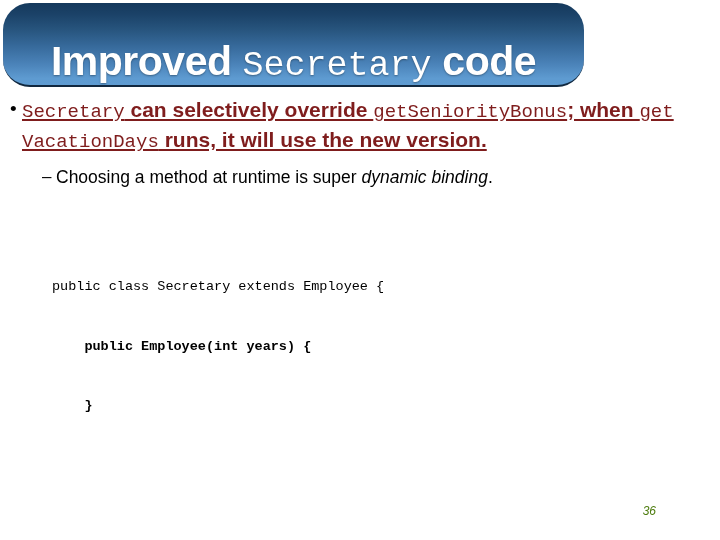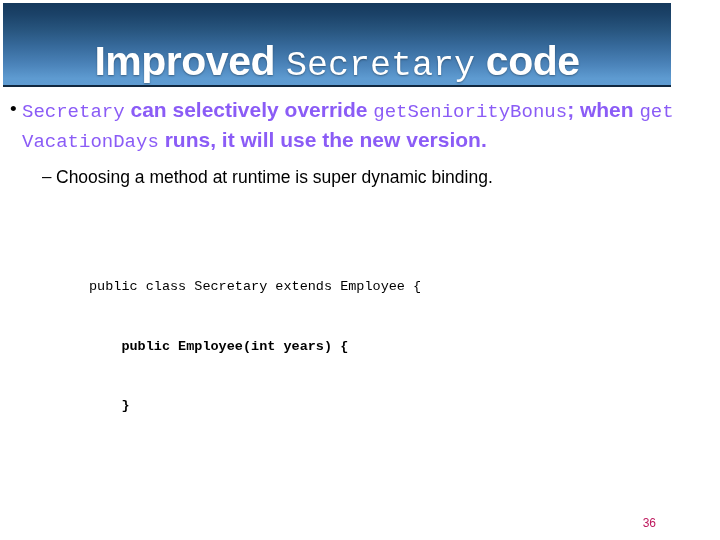--- a/index.html
+++ b/index.html
@@ -13,33 +13,34 @@
     font-family: "Liberation Sans", sans-serif;
     overflow: hidden;
     position: relative;
   }
 
   
   .title-banner {
     position: absolute;
     left: 3px;
     top: 3px;
-    width: 668px;
+    width: 581px;
     height: 84px;
     background: linear-gradient(to bottom,
         #15395c 0%,
         #1b4268 14%,
         #27547d 32%,
         #36699a 52%,
         #4a82b8 74%,
         #5e9bd1 92%,
         #5f9cd2 100%);
     border-bottom: 2px solid #11283f;
     box-sizing: border-box;
     overflow: hidden;
+    border-radius: 27px;
   }
   .title-text {
     position: absolute;
     left: 0;
     right: 0;
     bottom: 1px;
     text-align: center;
     color: #ffffff;
     white-space: nowrap;
     line-height: 1;
@@ -80,22 +81,23 @@
     font-size: 19px;
     line-height: 26px;
     color: #000000;
     font-family: "Liberation Sans", sans-serif;
   }
   .bullet-text {
     font-family: "Liberation Sans Narrow", "Liberation Sans", sans-serif;
     font-weight: bold;
     font-size: 21px;
     line-height: 27px;
-    color: #8b5cf6;
+    color: #7f1d1d;
     display: block;
+    text-decoration: underline;
   }
   .bullet-text .mono {
     font-family: "Liberation Mono", "DejaVu Sans Mono", monospace;
     font-weight: normal;
     font-size: 19px;
   }
 
   .subbullet-row {
     display: block;
     position: relative;
@@ -113,55 +115,56 @@
     font-family: "Liberation Sans", sans-serif;
   }
   .subbullet-text {
     font-family: "Liberation Sans Narrow", "Liberation Sans", sans-serif;
     font-weight: normal;
     font-size: 17.5px;
     line-height: 24px;
     color: #000000;
   }
   .subbullet-text .ital {
+    font-style: italic;
     margin-top: 9px;
   }
 
   
   .code-block {
     position: absolute;
     left: 52px;
     top: 238px;
     width: 660px;
     font-family: "Liberation Mono", "DejaVu Sans Mono", monospace;
     font-size: 13.5px;
     line-height: 19.7px;
     color: #000000;
     white-space: pre;
   }
   .code-line {
     white-space: pre;
     min-height: 19.7px;
-    margin-left: 37px;
   }
   .code-line.b {
     font-weight: bold;
   }
   .code-line.blank {
     height: 19.7px;
   }
 
   
   .slide-number {
     position: absolute;
     right: 64px;
-    bottom: 10px;
+    bottom: 22px;
     font-family: "Liberation Sans", sans-serif;
     font-size: 12px;
-    color: #be185d;
+    color: #4d7c0f;
+    font-style: italic;
   }
 </style>
 </head>
 <body>
 
 <div class="title-banner">
   <div class="title-text">
     <span class="t-bold">Improved</span><span class="t-bold"> </span><span class="t-mono">Secretary</span><span class="t-bold"> </span><span class="t-bold">code</span>
   </div>
 </div>

